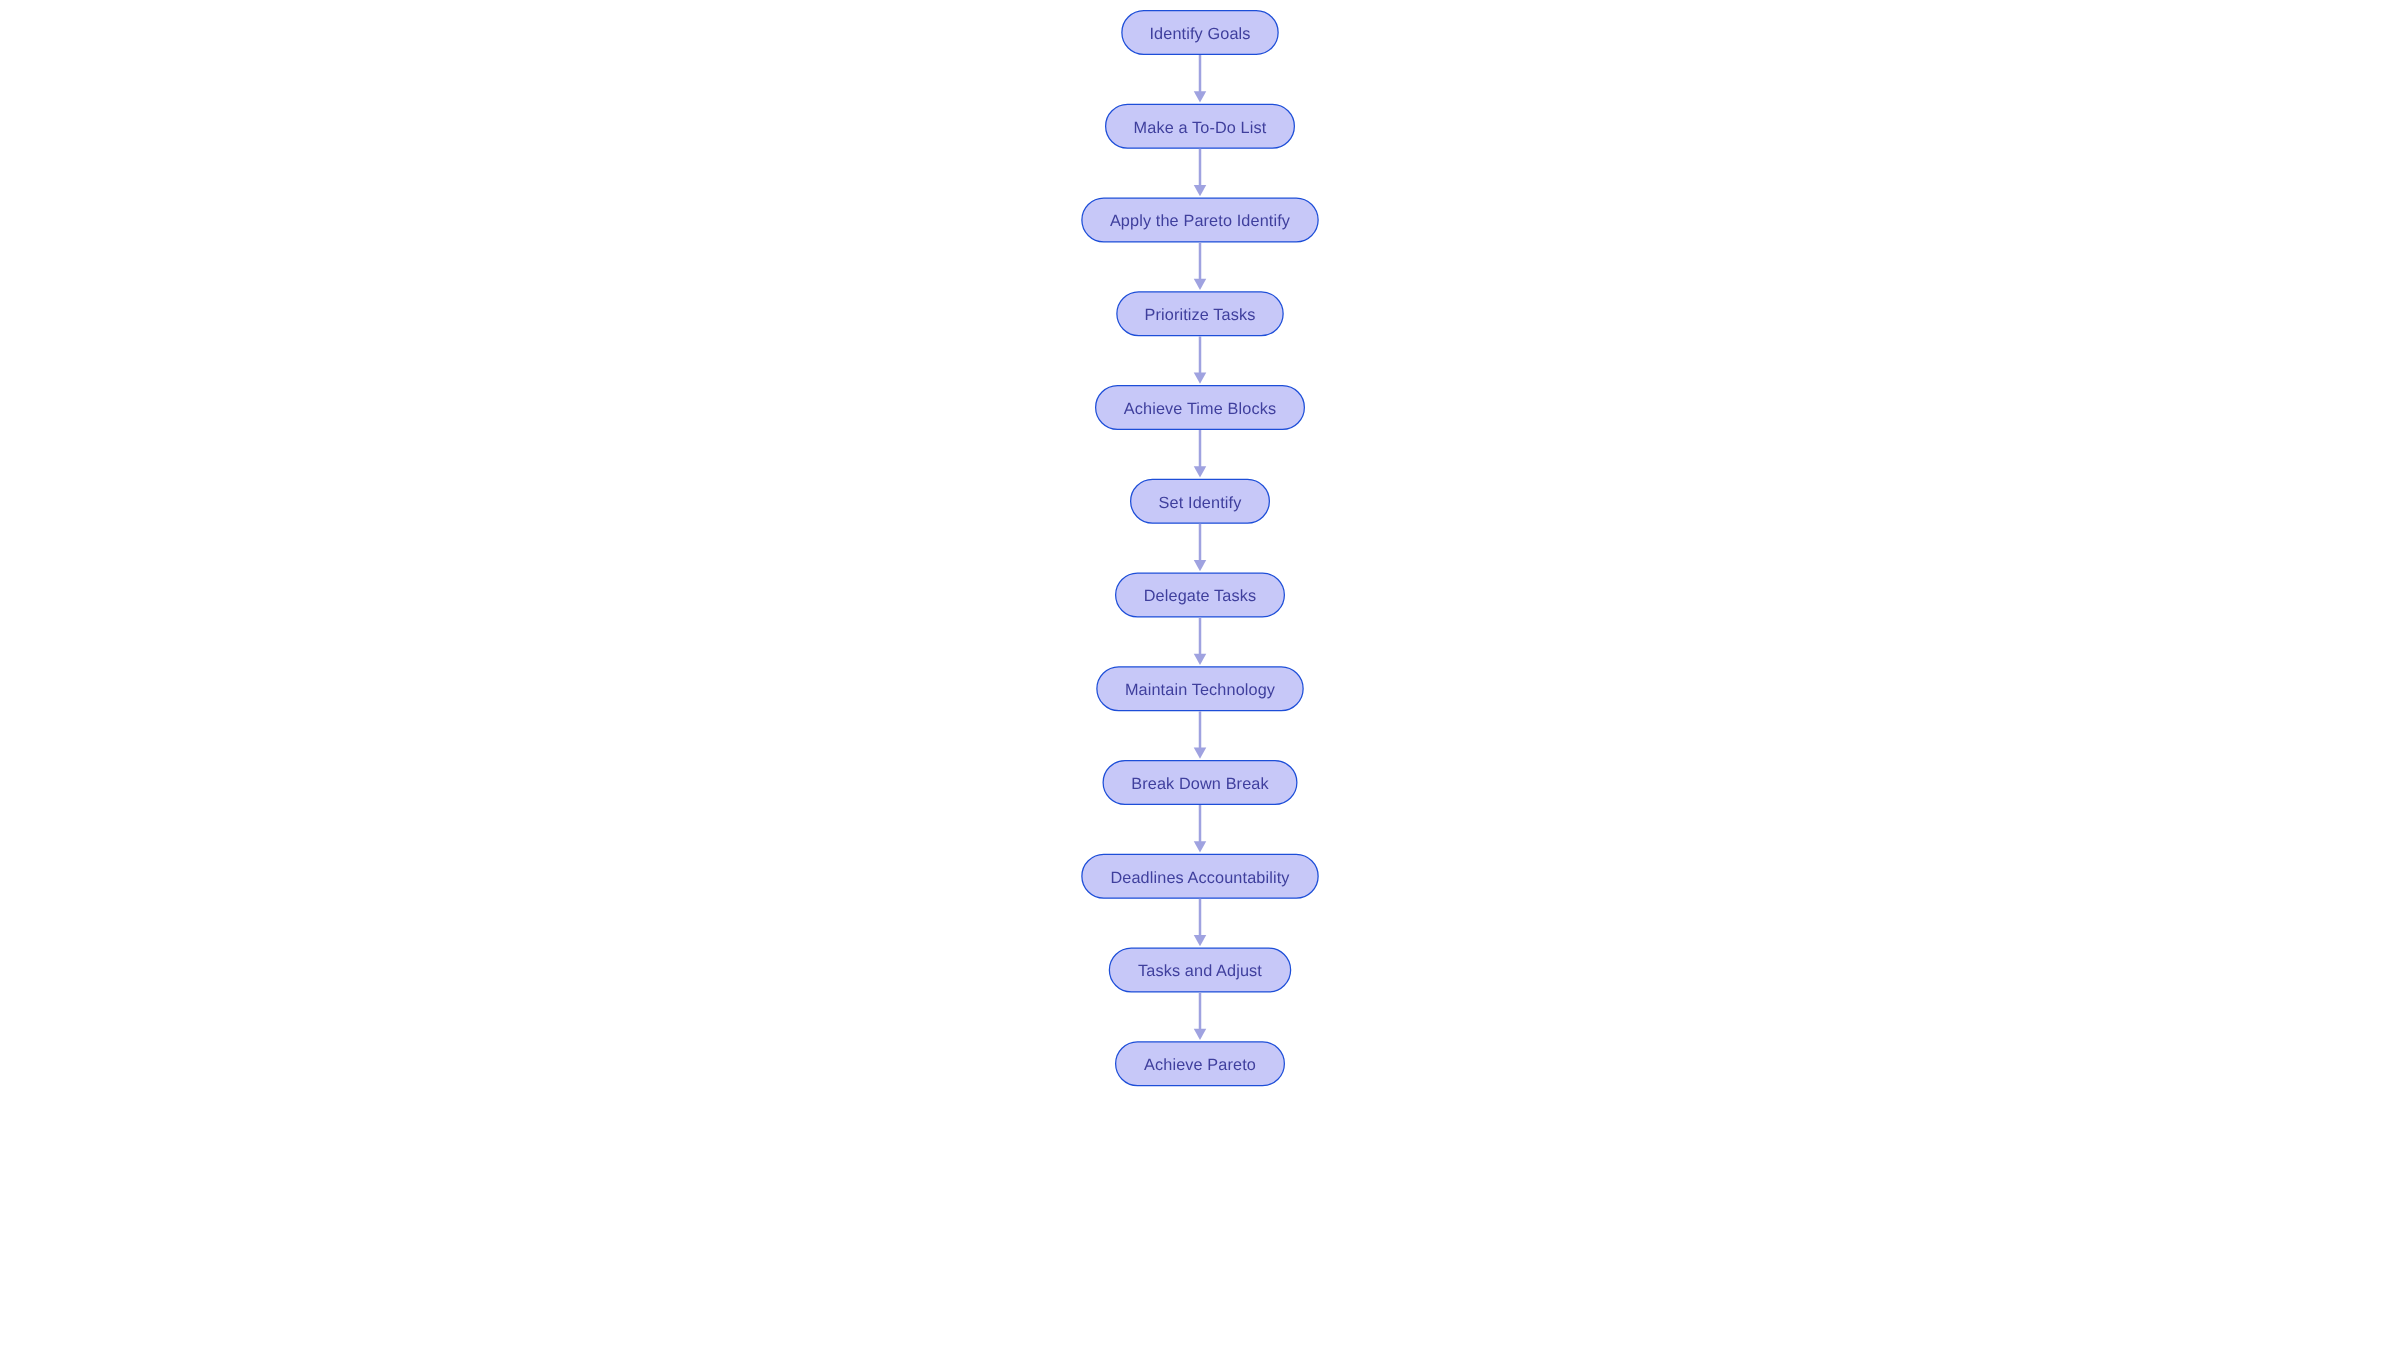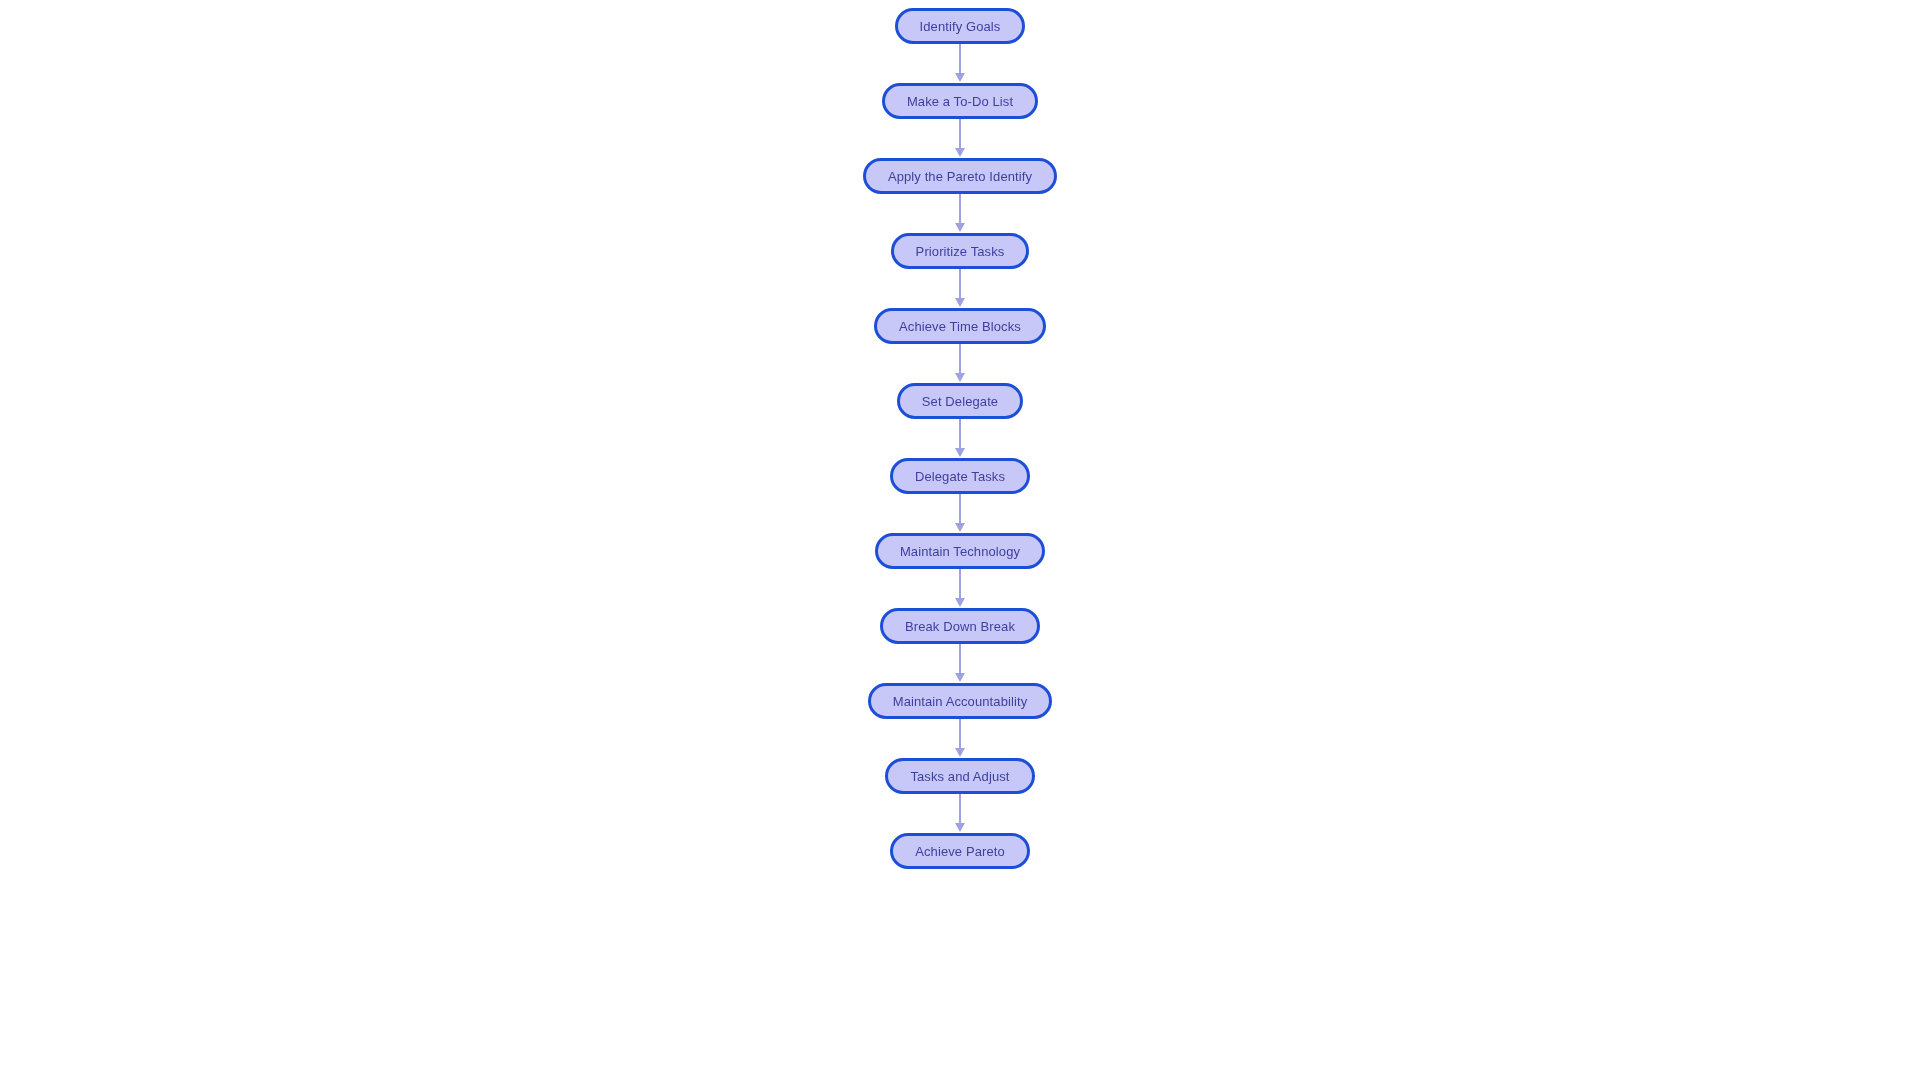--- a/index.html
+++ b/index.html
@@ -33,21 +33,21 @@
   }
 
   .flow-node {
     position: relative;
     height: 36px;
     box-sizing: border-box;
     display: flex;
     align-items: center;
     justify-content: center;
     background: #c7c8f8;
-    border: 3px solid #1d4ed8;
+    border: 1px solid #1d4ed8;
     border-radius: 18px;
     padding: 0 22px;
     white-space: nowrap;
     flex: 0 0 auto;
   }
 
   .flow-node-label {
     font-family: "Liberation Sans", "DejaVu Sans", sans-serif;
     font-size: 13px;
     line-height: 1;
@@ -119,21 +119,21 @@
         <div class="conn-head"></div>
       </div>
       <div class="flow-node">
         <span class="flow-node-label">Achieve Time Blocks</span>
       </div>
       <div class="flow-connector">
         <div class="conn-line"></div>
         <div class="conn-head"></div>
       </div>
       <div class="flow-node">
-        <span class="flow-node-label">Set Delegate</span>
+        <span class="flow-node-label">Set Identify</span>
       </div>
       <div class="flow-connector">
         <div class="conn-line"></div>
         <div class="conn-head"></div>
       </div>
       <div class="flow-node">
         <span class="flow-node-label">Delegate Tasks</span>
       </div>
       <div class="flow-connector">
         <div class="conn-line"></div>
@@ -147,21 +147,21 @@
         <div class="conn-head"></div>
       </div>
       <div class="flow-node">
         <span class="flow-node-label">Break Down Break</span>
       </div>
       <div class="flow-connector">
         <div class="conn-line"></div>
         <div class="conn-head"></div>
       </div>
       <div class="flow-node">
-        <span class="flow-node-label">Maintain Accountability</span>
+        <span class="flow-node-label">Deadlines Accountability</span>
       </div>
       <div class="flow-connector">
         <div class="conn-line"></div>
         <div class="conn-head"></div>
       </div>
       <div class="flow-node">
         <span class="flow-node-label">Tasks and Adjust</span>
       </div>
       <div class="flow-connector">
         <div class="conn-line"></div>

